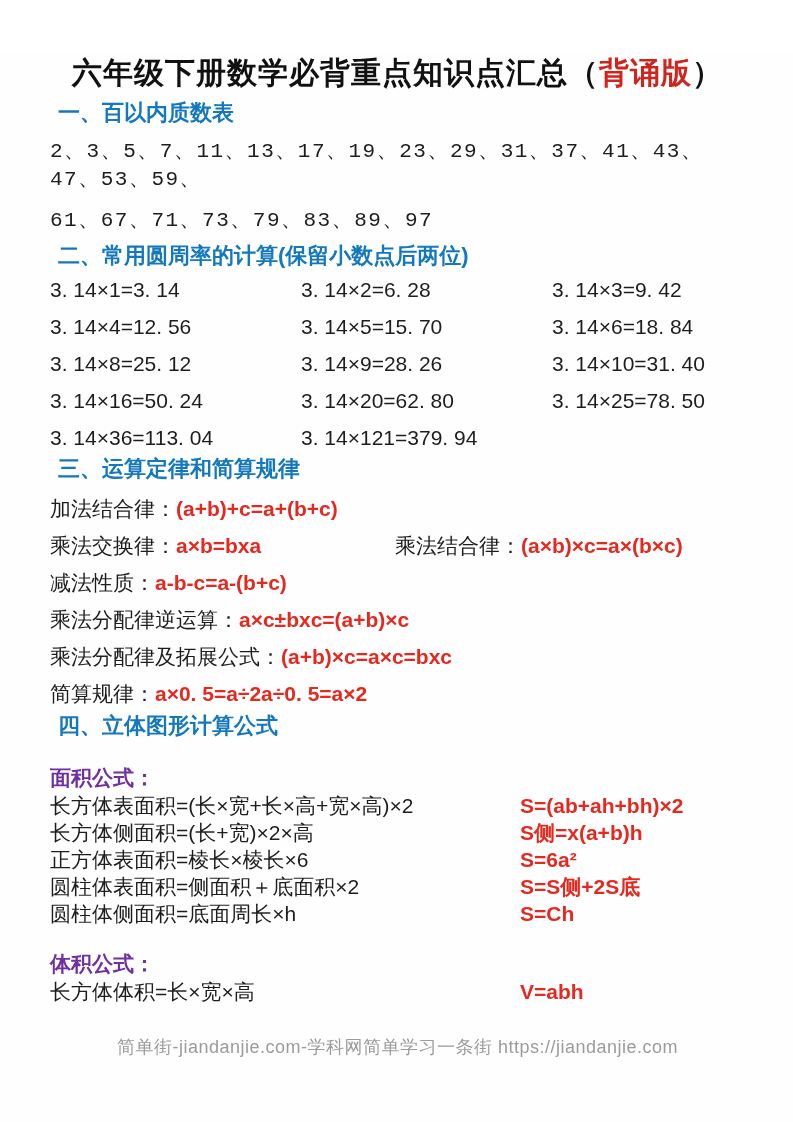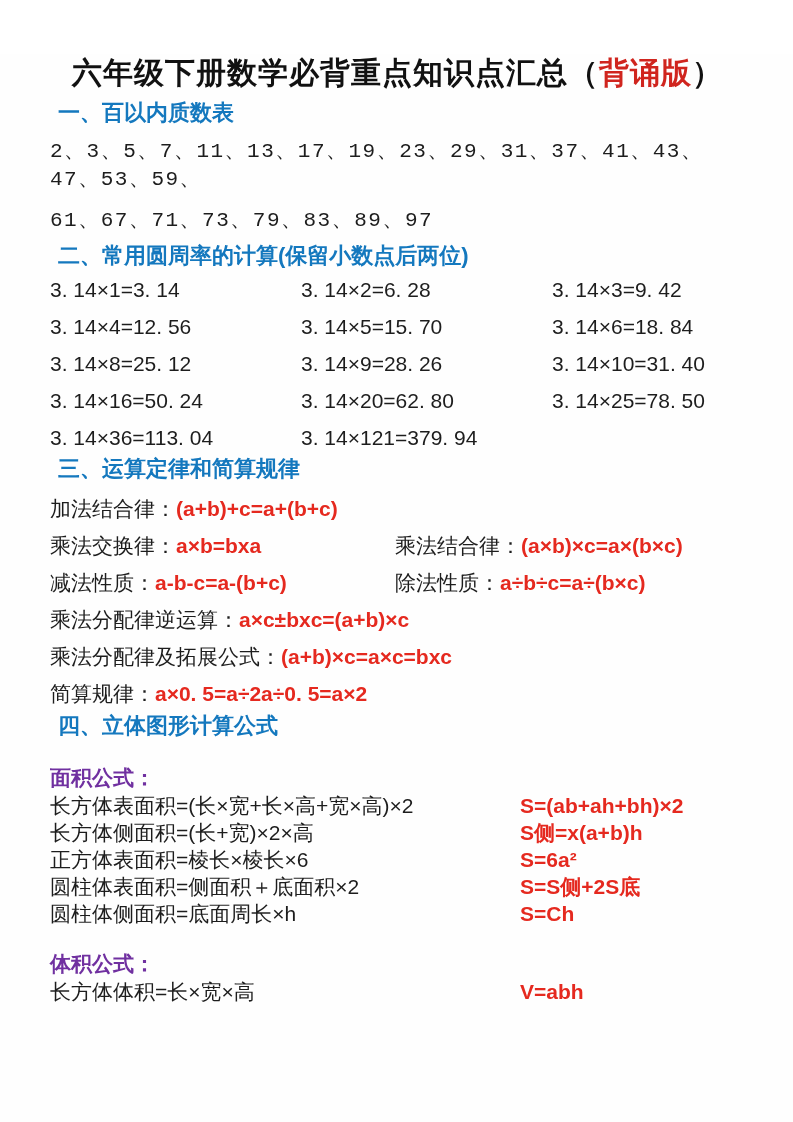--- a/index.html
+++ b/index.html
@@ -85,21 +85,20 @@
   <div class="laws-block">
     <div class="law-row">
       <div><span>加法结合律：</span><span class="formula">(a+b)+c=a+(b+c)</span></div>
     </div>
     <div class="law-row">
       <div><span>乘法交换律：</span><span class="formula">a×b=bxa</span></div>
       <div><span>乘法结合律：</span><span class="formula">(a×b)×c=a×(b×c)</span></div>
     </div>
     <div class="law-row">
       <div><span>减法性质：</span><span class="formula">a-b-c=a-(b+c)</span></div>
-      <div><span>除法性质：</span><span class="formula">a÷b÷c=a÷(b×c)</span></div>
     </div>
     <div class="law-single"><span>乘法分配律逆运算：</span><span class="formula">a×c±bxc=(a+b)×c</span></div>
     <div class="law-single"><span>乘法分配律及拓展公式：</span><span class="formula">(a+b)×c=a×c=bxc</span></div>
     <div class="law-single"><span>简算规律：</span><span class="formula">a×0. 5=a÷2a÷0. 5=a×2</span></div>
   </div>
 
   <h2 class="sec sec-4">四、立体图形计算公式</h2>
 
   <h3 class="subhead subhead-area">面积公式：</h3>
   <div class="frow">
@@ -122,14 +121,15 @@
     <span>圆柱体侧面积=底面周长×h</span>
     <span class="formula">S=Ch</span>
   </div>
 
   <h3 class="subhead subhead-volume">体积公式：</h3>
   <div class="frow">
     <span>长方体体积=长×宽×高</span>
     <span class="formula">V=abh</span>
   </div>
 
+  <div class="footer">简单街-jiandanjie.com-学科网简单学习一条街 https://jiandanjie.com</div>
 
 </div>
 
 </body></html>

